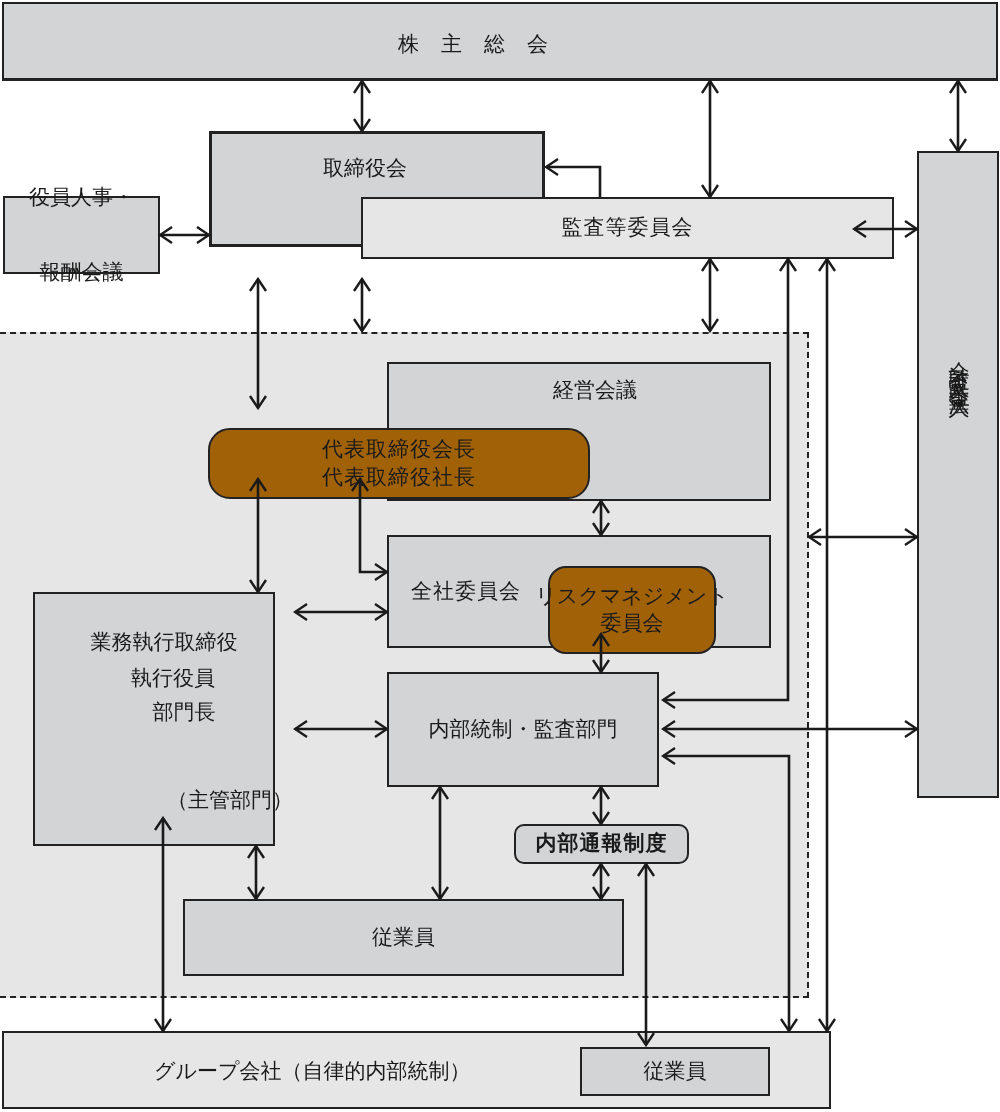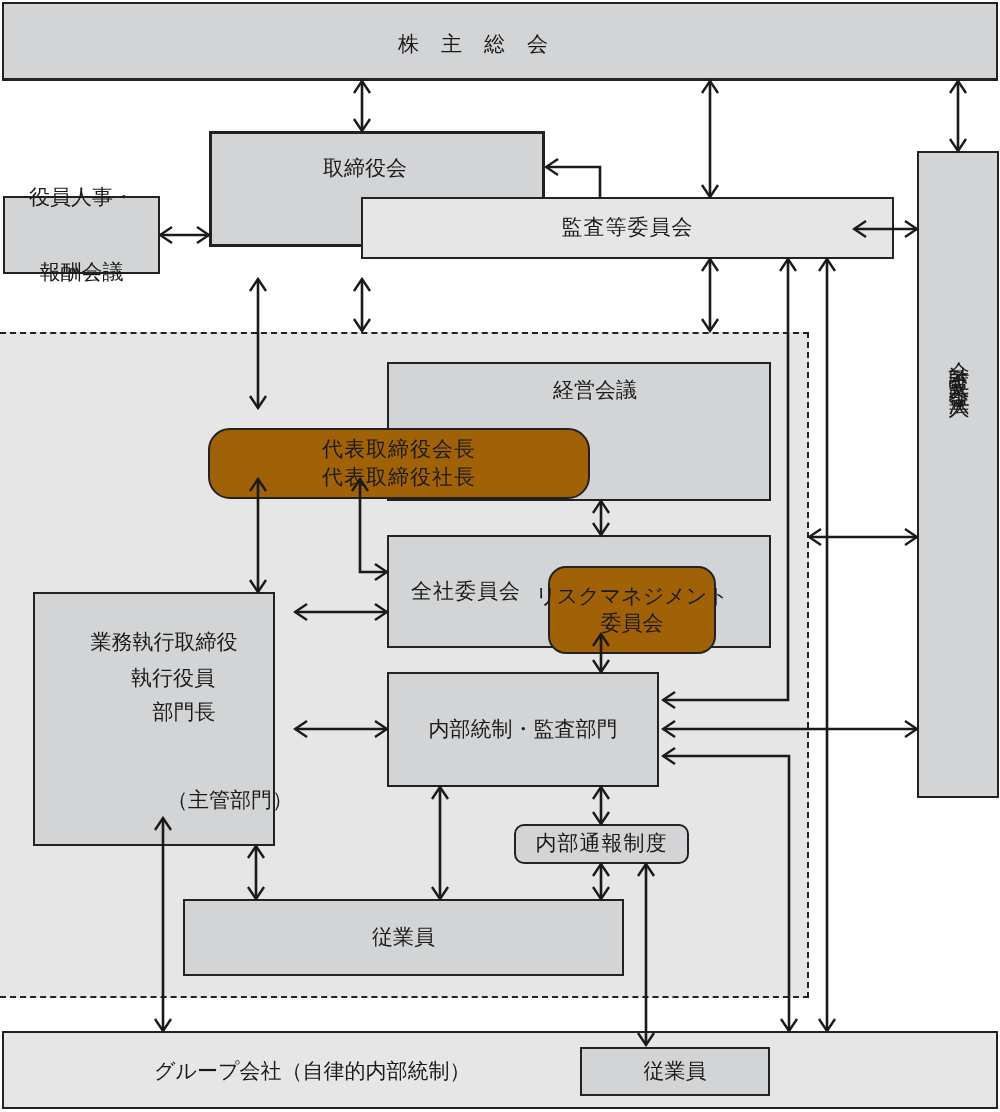--- a/index.html
+++ b/index.html
@@ -66,29 +66,29 @@
   <span class="txt" style="left:0; width:258px; top:38px; text-align:center;">業務執行取締役</span>
   <span class="txt" style="left:0; width:258px; top:74px; text-align:center;margin-left:9px;">執行役員</span>
   <span class="txt" style="left:0; width:258px; top:108px; text-align:center;padding-left:20px;">部門長</span>
   <span class="txt" style="left:0; width:258px; top:196px; text-align:right;">（主管部門）</span>
 </div>
 
 <div class="box gray center-all" style="left:387px; top:672px; width:272px; height:115px;">
   <span>内部統制・監査部門</span>
 </div>
 
-<div class="box gray center-all" style="left:514px; top:824px; width:175px; height:40px; border-radius:10px;">
+<div class="box gray center-all" style="left:514px; top:824px; width:175px; height:40px; border-radius:10px;font-weight:bold;">
   <span style="letter-spacing:1px;">内部通報制度</span>
 </div>
 
 <div class="box gray center-all" style="left:183px; top:899px; width:441px; height:77px;">
   <span>従業員</span>
 </div>
 
-<div class="box light" style="left:2px; top:1031px; width:996px; height:78px;">
+<div class="box light" style="left:2px; top:1031px; width:829px; height:78px;">
   <span class="txt" style="left:150px; top:28px;">グループ会社（自律的内部統制）</span>
   <div class="box gray center-all" style="left:576px; top:14px; width:190px; height:49px;">
     <span>従業員</span>
   </div>
 </div>
 
 <svg id="arrows" xmlns="http://www.w3.org/2000/svg" viewBox="0 0 1000 1112">
   <defs>
     <marker id="ah" markerUnits="userSpaceOnUse" markerWidth="16" markerHeight="20" refX="14" refY="10" orient="auto-start-reverse">
       <path d="M2,2 L14,10 L2,18" fill="none" stroke="#1a1a1a" stroke-width="2.4"></path>

